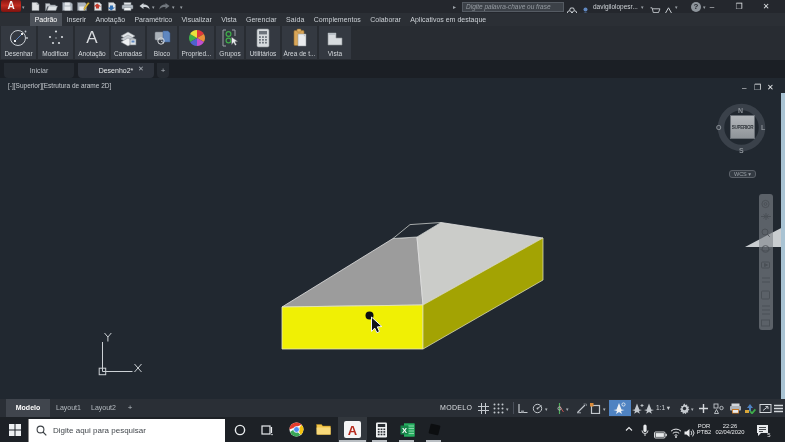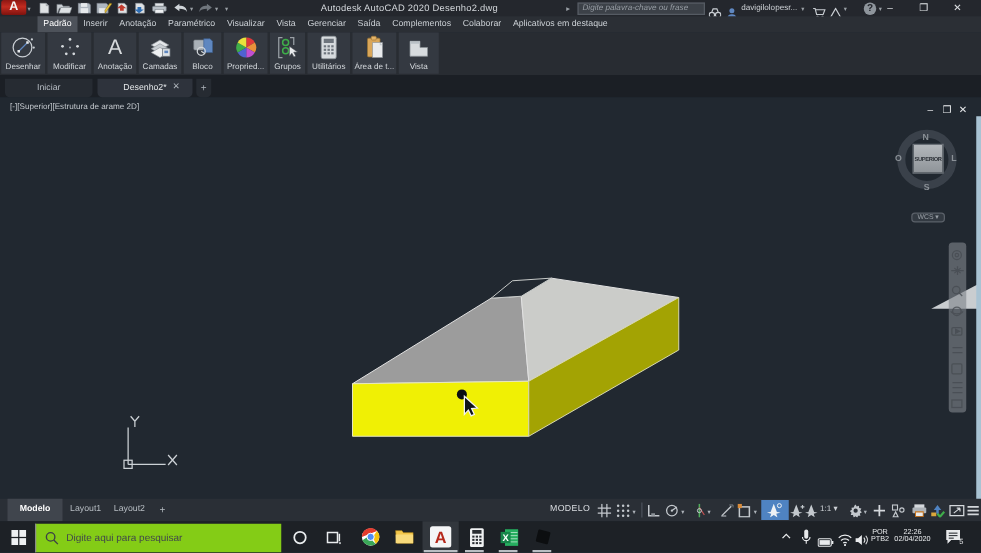--- a/index.html
+++ b/index.html
@@ -74,21 +74,21 @@
   #sb-modelo { left:440px; top:0; height:18px; line-height:18px; font-size:7px; color:#dbdee2; letter-spacing:.3px; }
   .sbic { top:3.5px; width:11px; height:11px; }
   .sbic svg { width:100%; height:100%; display:block; }
   .sb-dd { top:7px; font-size:5px; color:#aeb4ba; }
   .sb-sep { top:3px; width:1px; height:12px; background:#4a505a; }
   #sb-bluebtn { left:609px; top:1px; width:22px; height:16px; background:#4f83c2; }
   #sb-scale { left:656px; top:0; height:18px; line-height:18px; font-size:6.5px; color:#ced2d6; }
 
   
   #taskbar { left:0; top:417px; width:785px; height:25px; background:#1d2126; }
-  #tb-search { left:28px; top:1.5px; width:197px; height:23.5px; background:#84cc16; border-left:1px solid #8a8a8a; }
+  #tb-search { left:28px; top:1.5px; width:197px; height:23.5px; background:#ffffff; border-left:1px solid #8a8a8a; }
   #tb-search-text { position:absolute; left:24px; top:7px; font-size:8px; color:#41464b; }
   .tbic { top:4px; width:17px; height:17px; display:flex; align-items:center; justify-content:center; }
   .tbic svg { display:block; }
   #tb-acad-btn { left:338px; top:0; width:29px; height:25px; background:#32373d; }
   .underline { top:23.2px; height:1.6px; background:#b9bec3; }
   .tray-txt { font-size:5.8px; color:#e8eaec; line-height:6.5px; text-align:center; }
 </style>
 </head>
 <body>
 
@@ -150,21 +150,20 @@
     </div>
     <div class="abs tiny-dd" style="left:152px;">▾</div>
     <div class="abs qat-ic" style="left:158px;width:13px;">
       <svg viewBox="0 0 13 9">
           <path d="M7.5 1 L11.5 4 l-4 3 v-2 c-3,0-5,0.5-6,2.5 0-3.5,2.5-5,6-5 z" fill="#70767d"></path>
         </svg>
     </div>
     <div class="abs tiny-dd" style="left:172px;">▾</div>
     <div class="abs tiny-dd" style="left:180px;">▾</div>
 
-    <div id="title-text" class="abs">Autodesk AutoCAD 2020   Desenho2.dwg</div>
 
     <div id="search-collapse" class="abs">▸</div>
     <div id="kw-search" class="abs">Digite palavra-chave ou frase</div>
     <div id="binoculars" class="abs">
       <svg viewBox="0 0 10 9">
           <circle cx="2.5" cy="6" r="2.2" fill="none" stroke="#c8cdd2" stroke-width="1"></circle>
           <circle cx="7.5" cy="6" r="2.2" fill="none" stroke="#c8cdd2" stroke-width="1"></circle>
           <path d="M2.5 3.5 L3.5 1 h3 L7.5 3.5" fill="none" stroke="#c8cdd2" stroke-width="1"></path>
         </svg>
     </div>

